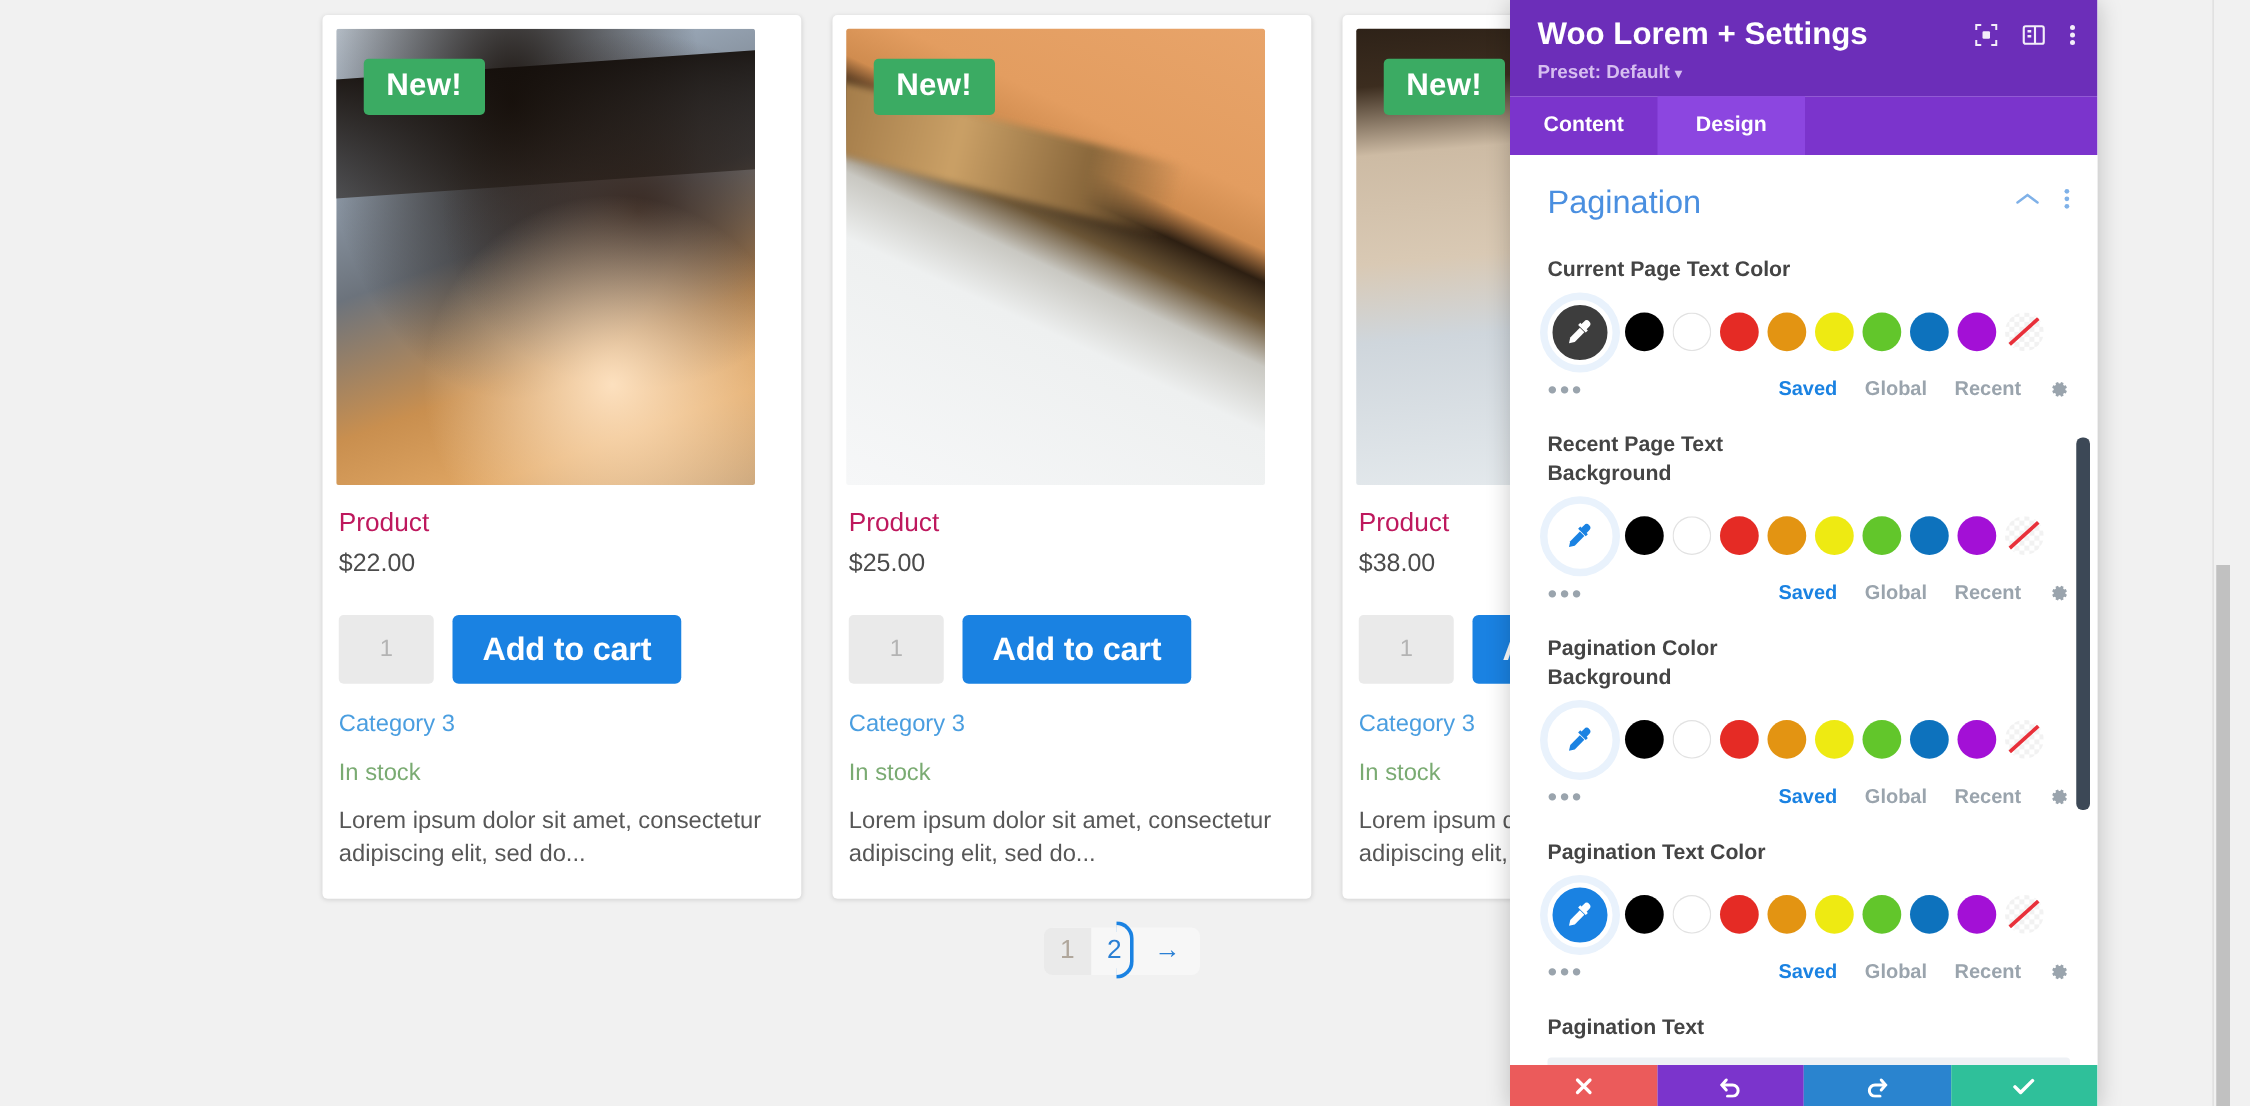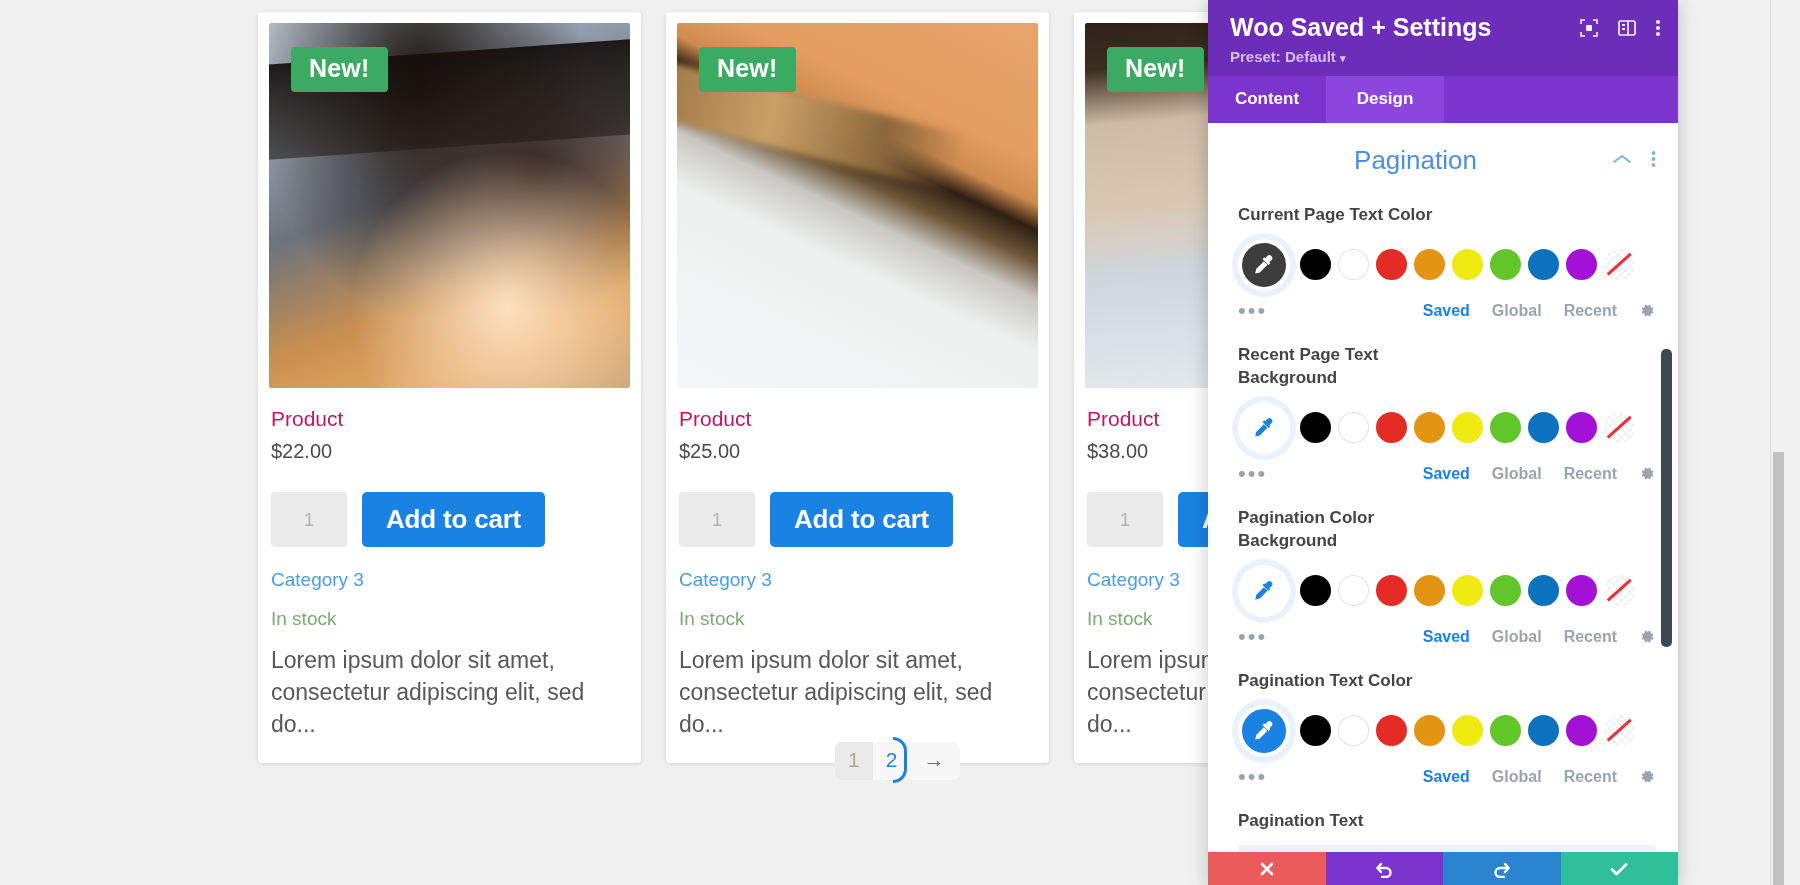--- a/index.html
+++ b/index.html
@@ -24,21 +24,21 @@
   }
   .p-card {
     width: 383px;
     background: #ffffff;
     border-radius: 4px;
     box-shadow: 0 1px 4px rgba(0,0,0,.13);
     padding: 11px 11px 22px 11px;
   }
   .p-img {
     position: relative;
-    width: 361px; height: 365px;
+    width: 335px; height: 365px;
     border-radius: 2px;
     overflow: hidden;
   }
   .p-img .badge {
     position: absolute; left: 22px; top: 24px;
     background: #3bab63; color: #fff;
     font-size: 25px; font-weight: bold;
     padding: 7px 18px 9px 18px;
     border-radius: 4px;
     letter-spacing: .2px;
@@ -79,21 +79,21 @@
   }
   .atc {
     height: 55px; padding: 0 24px;
     background: #1a82e2; color: #fff; border: none; border-radius: 5px;
     font-size: 26px; font-weight: bold; cursor: pointer;
     font-family: "Liberation Sans", sans-serif;
     letter-spacing: -.2px;
   }
   .p-cat { font-size: 19px; color: #4a9ee0; margin: 22px 0 0 2px; cursor: pointer; }
   .p-stock { font-size: 19px; color: #7aab72; margin: 17px 0 0 2px; }
-  .p-desc { font-size: 23px; color: #575757; line-height: 1.4; margin: 14px 0 0 2px; max-width: 345px; }
+  .p-desc { font-size: 19px; color: #575757; line-height: 1.4; margin: 14px 0 0 2px; max-width: 345px; }
 
   
   .page-pagination {
     position: absolute; left: 835px; top: 742px;
     display: inline-flex; align-items: stretch;
     background: #f7f7f7; border-radius: 7px;
     overflow: hidden;
   }
   .page-pagination .pg {
     padding: 6px 13px 8px 13px; font-size: 21px;
@@ -145,21 +145,20 @@
   .tab.active { background: #8c46e0; }
   .tabs .tab:nth-child(3) { width: 140px; }
   .tabs-fill { flex: 1; }
 
   .panel-body {
     flex: 1; overflow: hidden; position: relative; background: #fff;
   }
   .section-head {
     display: flex; align-items: center;
     padding: 22px 22px 10px 30px;
-    text-align: center;
   }
   .section-title { flex: 1; font-size: 26px; color: #4a8fe0; font-weight: normal; }
   .sh-icon { color: #7fb1e8; cursor: pointer; margin-left: 18px; }
 
   .field { padding: 4px 22px 2px 30px; }
   .field-label {
     font-size: 17px; color: #444; font-weight: bold;
     margin: 14px 0 12px 0; line-height: 1.35; max-width: 220px;
   }
   .swatches { display: flex; align-items: center; gap: 0; }
@@ -299,21 +298,21 @@
 
     <div id="browser-scroll">
       <div class="thumb"></div>
     </div>
   </div>
 
   <div id="panel">
 
     <div class="panel-head">
       <div class="row1">
-        <div class="panel-title">Woo Saved + Settings</div>
+        <div class="panel-title">Woo Lorem + Settings</div>
         <div class="head-icons">
           <span class="hi">
             <svg width="20" height="20" viewBox="0 0 20 20" fill="none" stroke="#fff" stroke-width="1.6">
               <path d="M2 6V2h4M18 6V2h-4M2 14v4h4M18 14v4h-4"></path>
               <rect x="7" y="7" width="6" height="6" fill="#fff" stroke="none" rx="1"></rect>
             </svg>
           </span>
           <span class="hi">
             <svg width="20" height="20" viewBox="0 0 20 20" fill="none" stroke="#fff" stroke-width="1.7">
               <rect x="2" y="3" width="16" height="14" rx="1.5"></rect>

